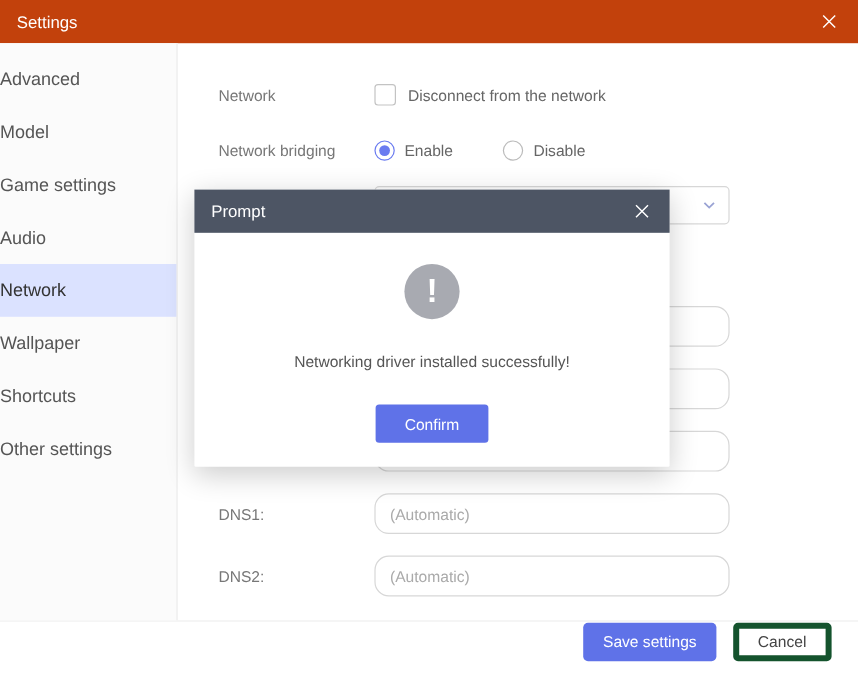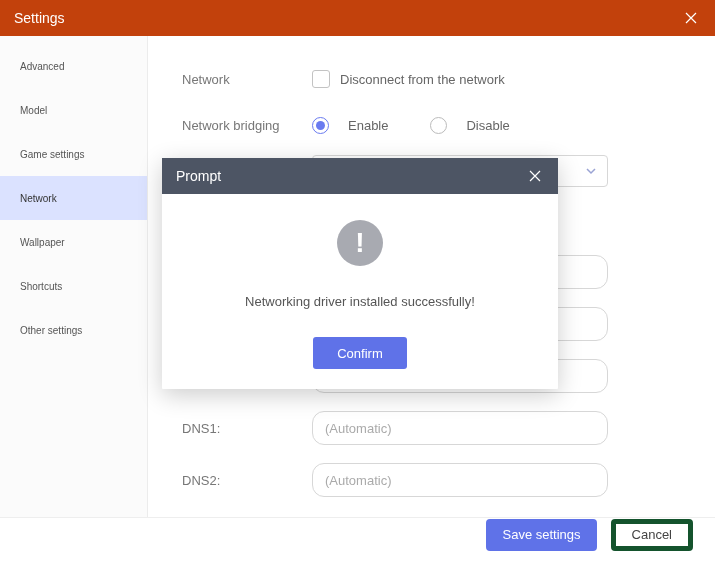--- a/index.html
+++ b/index.html
@@ -9,33 +9,33 @@
     .titlebar { height: 36px; background: #c2410c; color: #fff; display: flex; align-items: center; padding: 0 14px; }
     .titlebar-title { font-size: 14px; }
     .titlebar-spacer { flex: 1; }
     .close-btn { width: 20px; height: 20px; display: flex; align-items: center; justify-content: center; cursor: pointer; }
     .close-btn svg { stroke: #fff; stroke-width: 1.2; }
 
     
     .main { display: flex; height: 481px; }
 
     .sidebar { width: 148px; background: #fbfbfb; border-right: 1px solid #ececec; padding-top: 8px; }
-    .sidebar-item { height: 44px; display: flex; align-items: center; padding-left: 20px; font-size: 10px; color: #555; cursor: pointer; }
+    .sidebar-item { height: 44px; display: flex; align-items: center; font-size: 15px; color: #555; cursor: pointer; }
     .sidebar-item.active { background: #dbe2ff; color: #333; }
 
     .content { flex: 1; padding: 20px 28px 0 34px; color: #666; font-size: 13px; }
     .row { display: flex; align-items: center; height: 46px; }
     .row-tall { display: flex; align-items: center; height: 52px; }
     .row label.key { width: 130px; color: #777; }
     .row-tall label.key { width: 130px; color: #777; }
 
     .chk { width: 18px; height: 18px; border: 1px solid #c3c3c3; border-radius: 3px; margin-right: 10px; background: #fff; }
 
     .radio-group { display: flex; align-items: center; gap: 42px; }
-    .radio { display: flex; align-items: center; gap: 19px; }
+    .radio { display: flex; align-items: center; gap: 8px; }
     .radio .circle { width: 17px; height: 17px; border: 1px solid #bbb; border-radius: 50%; background: #fff; display: flex; align-items: center; justify-content: center; }
     .radio.sel .circle { border-color: #6a7bf0; }
     .radio.sel .dot { width: 9px; height: 9px; background: #6a7bf0; border-radius: 50%; }
 
     .select { flex: 1; max-width: 296px; height: 32px; border: 1px solid #d7d7d7; border-radius: 4px; display: flex; align-items: center; justify-content: flex-end; padding: 0 10px; color: #888; background: #fff; }
     .select svg { stroke: #9aa3d4; stroke-width: 1.5; }
 
     .textfield { flex: 1; max-width: 296px; height: 34px; border: 1px solid #d7d7d7; border-radius: 12px; padding: 0 12px; color: #aaa; font-size: 13px; display: flex; align-items: center; background: #fff; }
 
     
@@ -72,20 +72,23 @@
 <div class="main">
   <div class="sidebar">
     <div class="sidebar-item">
         <span>Advanced</span>
       </div>
     <div class="sidebar-item">
         <span>Model</span>
       </div>
     <div class="sidebar-item">
         <span>Game settings</span>
+      </div>
+    <div class="sidebar-item">
+        <span>Audio</span>
       </div>
     <div class="sidebar-item active">
         <span>Network</span>
       </div>
     <div class="sidebar-item">
         <span>Wallpaper</span>
       </div>
     <div class="sidebar-item">
         <span>Shortcuts</span>
       </div>

